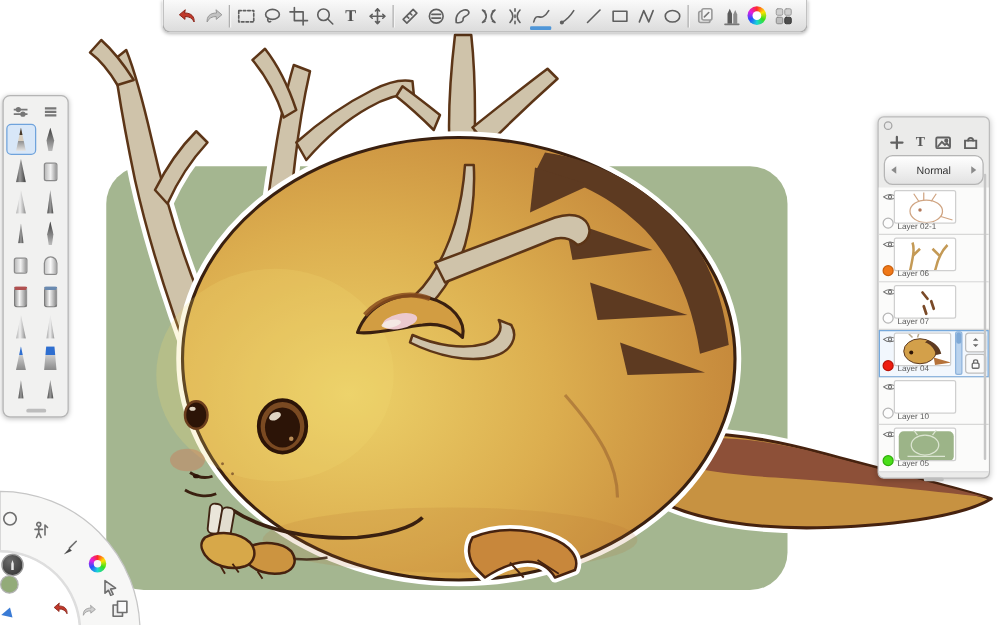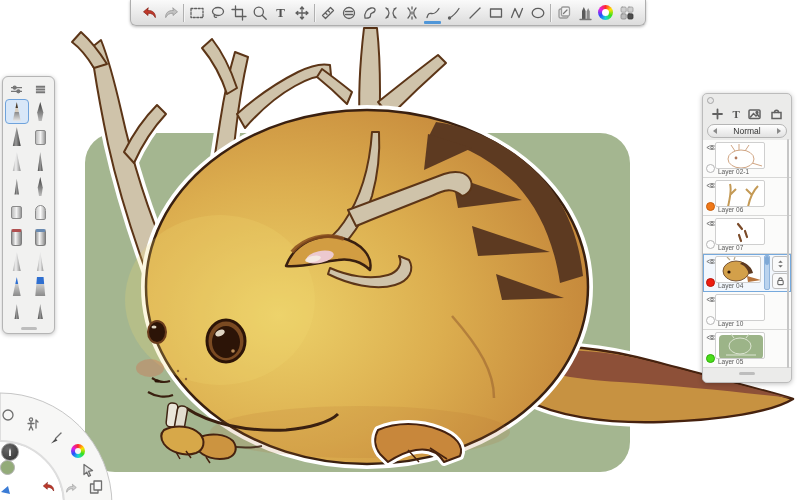--- a/index.html
+++ b/index.html
@@ -62,21 +62,21 @@
   
   #layers{position:absolute;left:702px;top:93px;width:90px;height:290px;z-index:20;
     background:#ebebea;border:1px solid #bcbcbc;border-radius:5px;
     box-shadow:0 1px 5px rgba(0,0,0,.25);}
   #layers .title{height:11px;position:relative;}
   #layers .close{position:absolute;left:4px;top:3px;width:7px;height:7px;border-radius:50%;
     border:1px solid #a5a5a5;background:#e8e8e8;}
   #layers .ltools{height:18px;display:flex;align-items:center;justify-content:space-around;padding:0 4px;}
   #layers .ltools svg{width:13px;height:12px;stroke:#616161;fill:none;stroke-width:1.5;stroke-linecap:round;}
   .tglyph{font-size:11px;font-weight:bold;color:#555;font-family:"Liberation Serif",serif;line-height:1;}
-  .blend{height:14px;margin:1px 4px 2px;border:1px solid #b5b5b5;border-radius:7px;
+  .blend{height:24px;margin:1px 4px 2px;border:1px solid #b5b5b5;border-radius:7px;
     background:linear-gradient(#fff,#e2e2e2);display:flex;align-items:center;justify-content:space-between;
     padding:0 5px;font-size:8.5px;color:#333;}
   .tri{width:0;height:0;border-top:3px solid transparent;border-bottom:3px solid transparent;}
   .tri.l{border-right:4px solid #8a8a8a;}
   .tri.r{border-left:4px solid #8a8a8a;}
   .lrow{position:relative;height:38px;background:#fbfbfa;border-bottom:1px solid #d8d8d7;}
   .lrow .eye{position:absolute;left:3px;top:3px;width:12px;height:9px;stroke:#6f6f6f;fill:none;stroke-width:1;}
   .lrow .thumb{position:absolute;left:12px;top:2px;width:50px;height:27px;background:#fff;
     border:1px solid #cfcfcf;border-radius:2px;overflow:hidden;}
   .lrow .dot{position:absolute;left:3px;bottom:4px;width:9px;height:9px;border-radius:50%;

